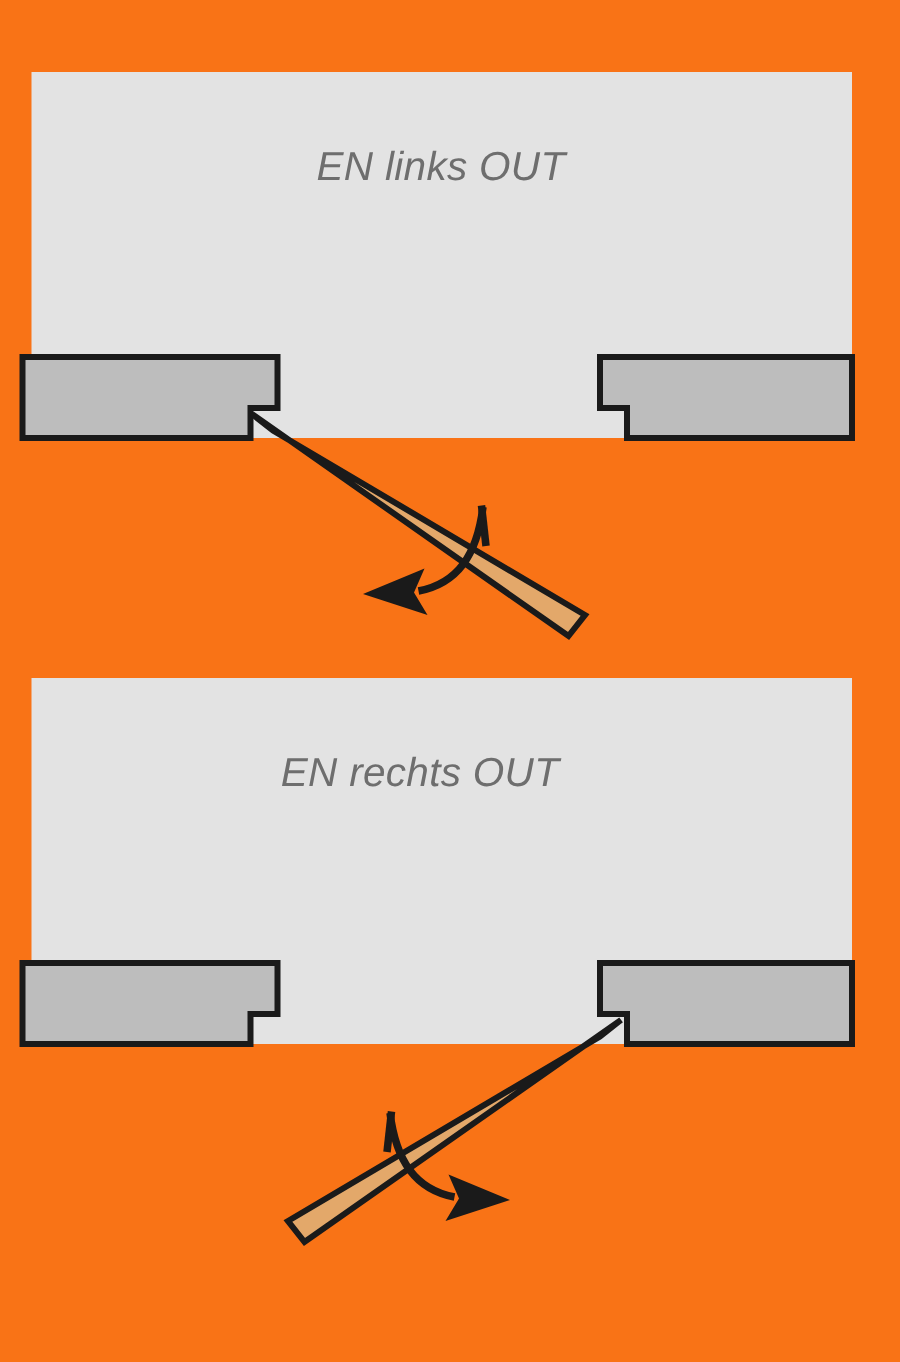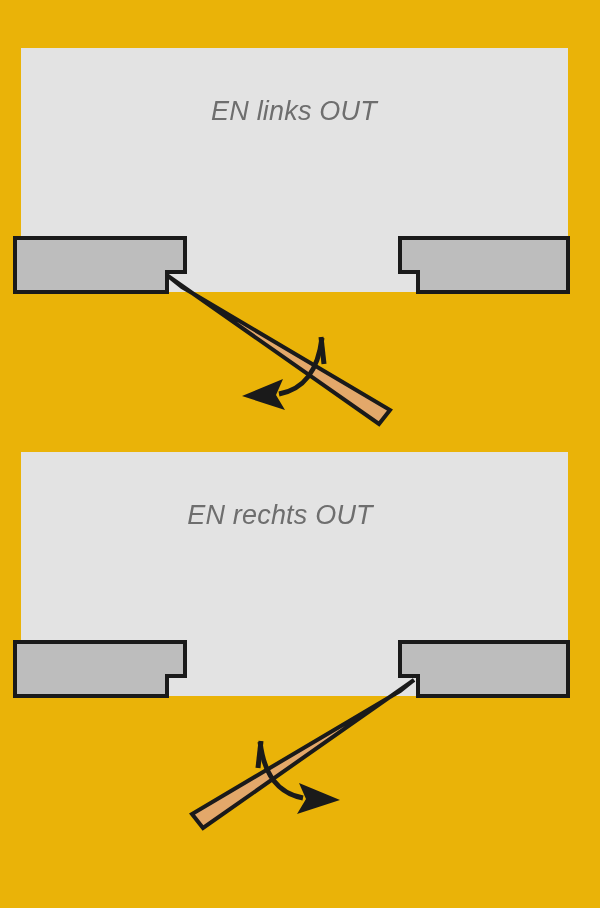--- a/index.html
+++ b/index.html
@@ -11,21 +11,21 @@
   body {
     width: 600px;
     height: 908px;
     font-family: "Liberation Sans", sans-serif;
     overflow: hidden;
   }
   #sheet {
     position: relative;
     width: 600px;
     height: 908px;
-    background: #eab308;
+    background: #f97316;
   }
   .panel {
     position: absolute;
     left: 0;
     width: 600px;
   }
   .panel-svg {
     display: block;
     width: 600px;
   }

